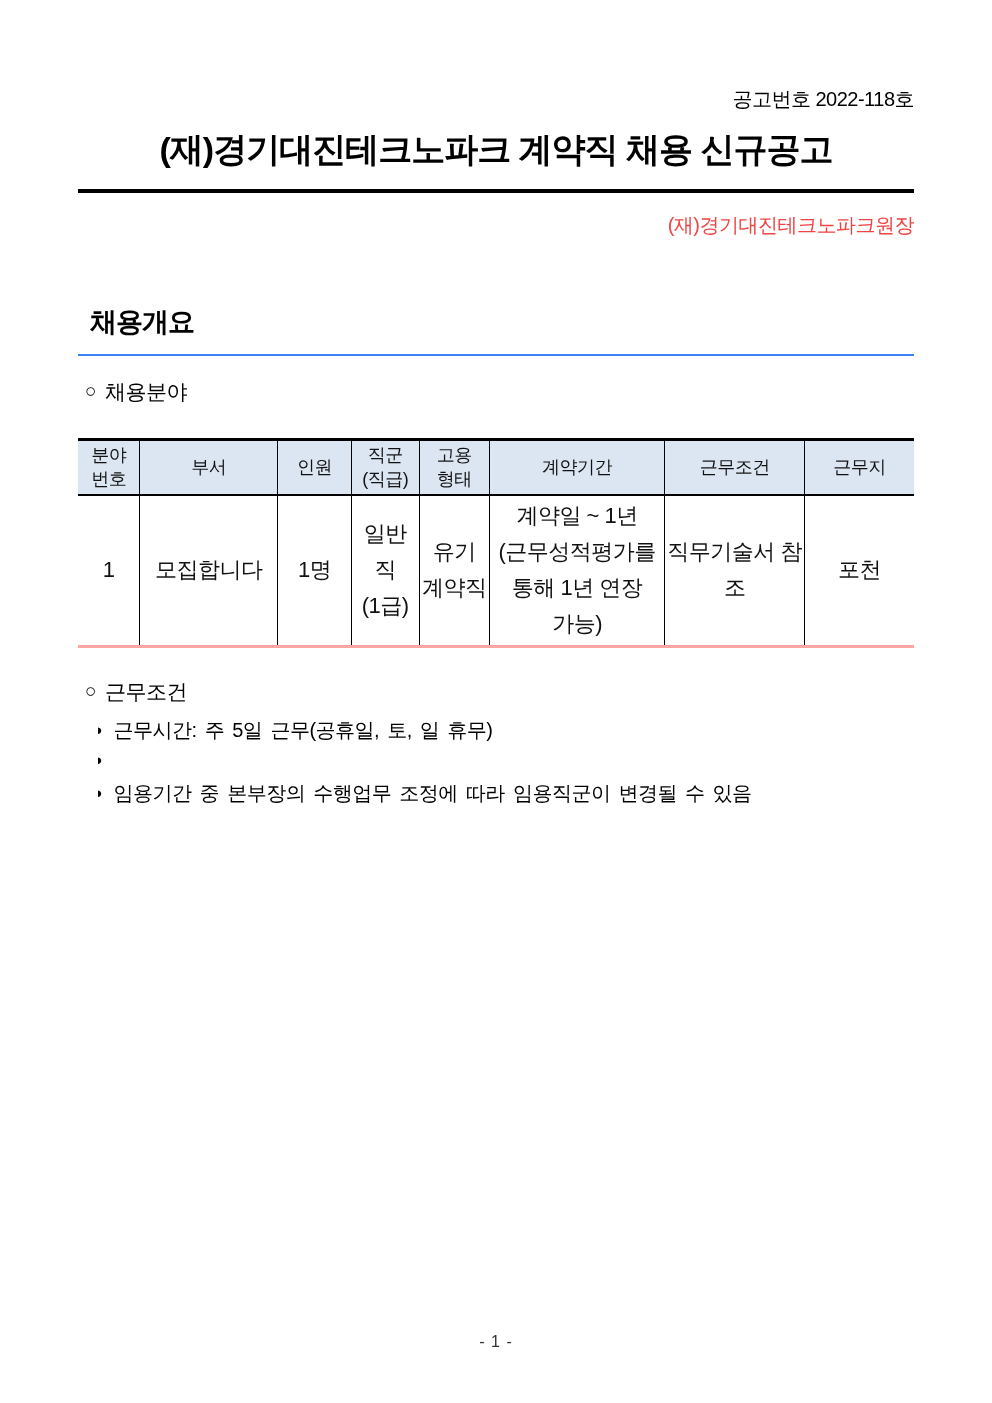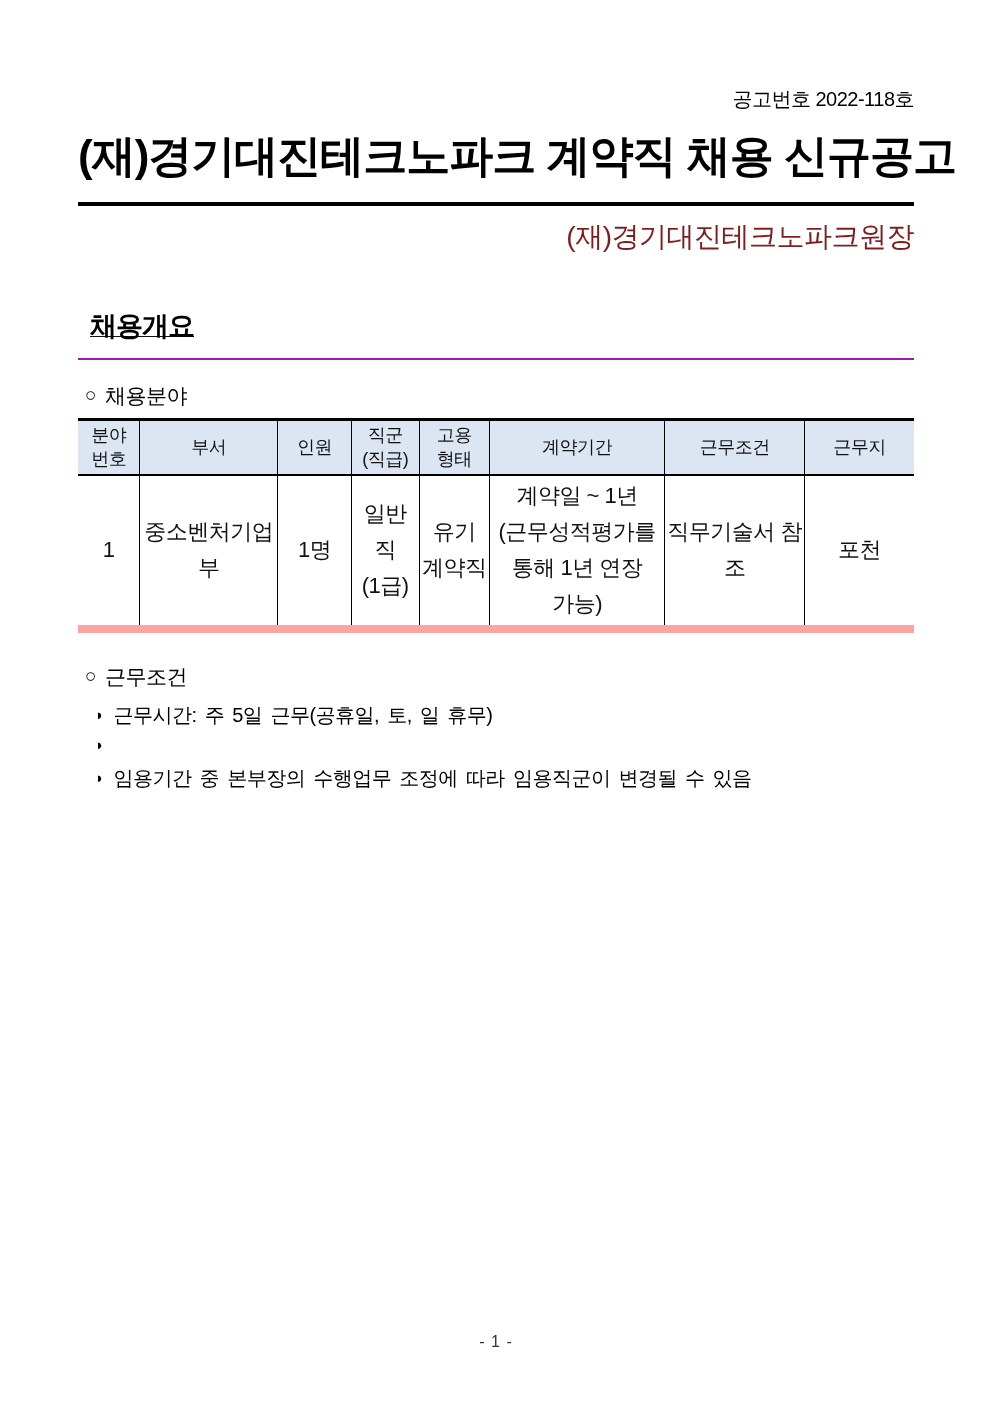--- a/index.html
+++ b/index.html
@@ -19,21 +19,21 @@
   }
   .announce-no {
     text-align: right;
     font-size: 20px;
     letter-spacing: -0.5px;
     color: #000;
   }
   .doc-title {
     margin-top: 14px;
     text-align: center;
-    font-size: 44px;
+    font-size: 34px;
     font-weight: bold;
     letter-spacing: -1px;
     color: #000;
     white-space: nowrap;
   }
   .title-rule {
     margin-top: 16px;
     height: 4px;
     background: #000;
   }
@@ -41,55 +41,54 @@
     margin-top: 18px;
     font-size: 20px;
     line-height: 1.55;
     text-align: justify;
     word-break: break-all;
     word-spacing: 6px;
     letter-spacing: -0.3px;
     color: #000;
   }
   .signature {
-    margin-top: 12px;
+    margin-top: 19px;
     text-align: right;
-    font-size: 28px;
-    letter-spacing: -0.5px;
-    color: #7f1d1d;
+    font-size: 20px;
+    letter-spacing: -0.5px;
+    color: #ef4444;
   }
   .section-head {
-    margin-top: 52px;
+    margin-top: 65px;
     padding: 0 0 14px 12px;
-    border-bottom: 2px solid #a21caf;
-    text-decoration: underline;
+    border-bottom: 2px solid #3b82f6;
   }
   .section-head .txt {
     font-size: 27px;
     font-weight: bold;
     letter-spacing: -1px;
     color: #000;
   }
   .sub-label {
     margin-top: 22px;
     margin-left: 7px;
     font-size: 21px;
     letter-spacing: -0.5px;
     color: #000;
     display: flex;
     align-items: center;
     gap: 9px;
   }
   .sub-label .circle { font-size: 19px; position: relative; top: -1px; }
   .recruit-table {
     width: 100%;
-    margin-top: 8px;
+    margin-top: 32px;
     border-collapse: collapse;
     border-top: 3px solid #000;
-    border-bottom: 8px solid #fca5a5;
+    border-bottom: 3px solid #fca5a5;
     table-layout: fixed;
   }
   .recruit-table th, .recruit-table td {
     border: 1px solid #000;
     text-align: center;
     vertical-align: middle;
     white-space: pre-line;
     font-weight: normal;
     letter-spacing: -0.5px;
     padding: 2px;
@@ -185,21 +184,21 @@
         <th>고용
 형태</th>
         <th>계약기간</th>
         <th>근무조건</th>
         <th>근무지</th>
       </tr>
     </thead>
     <tbody>
       <tr>
         <td>1</td>
-        <td>중소벤처기업부</td>
+        <td>모집합니다</td>
         <td>1명</td>
         <td>일반직
 (1급)</td>
         <td>유기
 계약직</td>
         <td>계약일 ~ 1년
 (근무성적평가를
 통해 1년 연장
 가능)</td>
         <td>직무기술서 참조</td>

